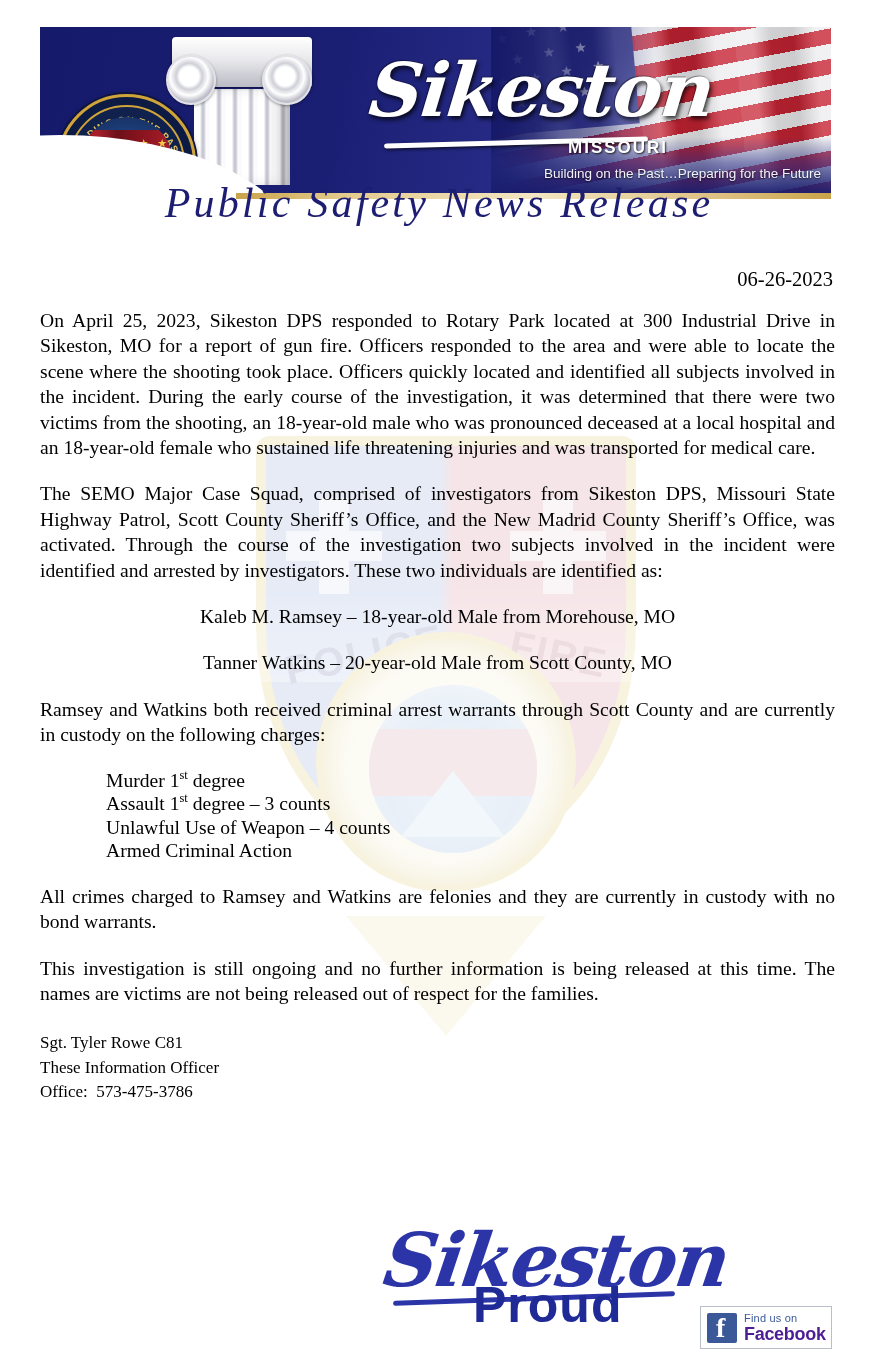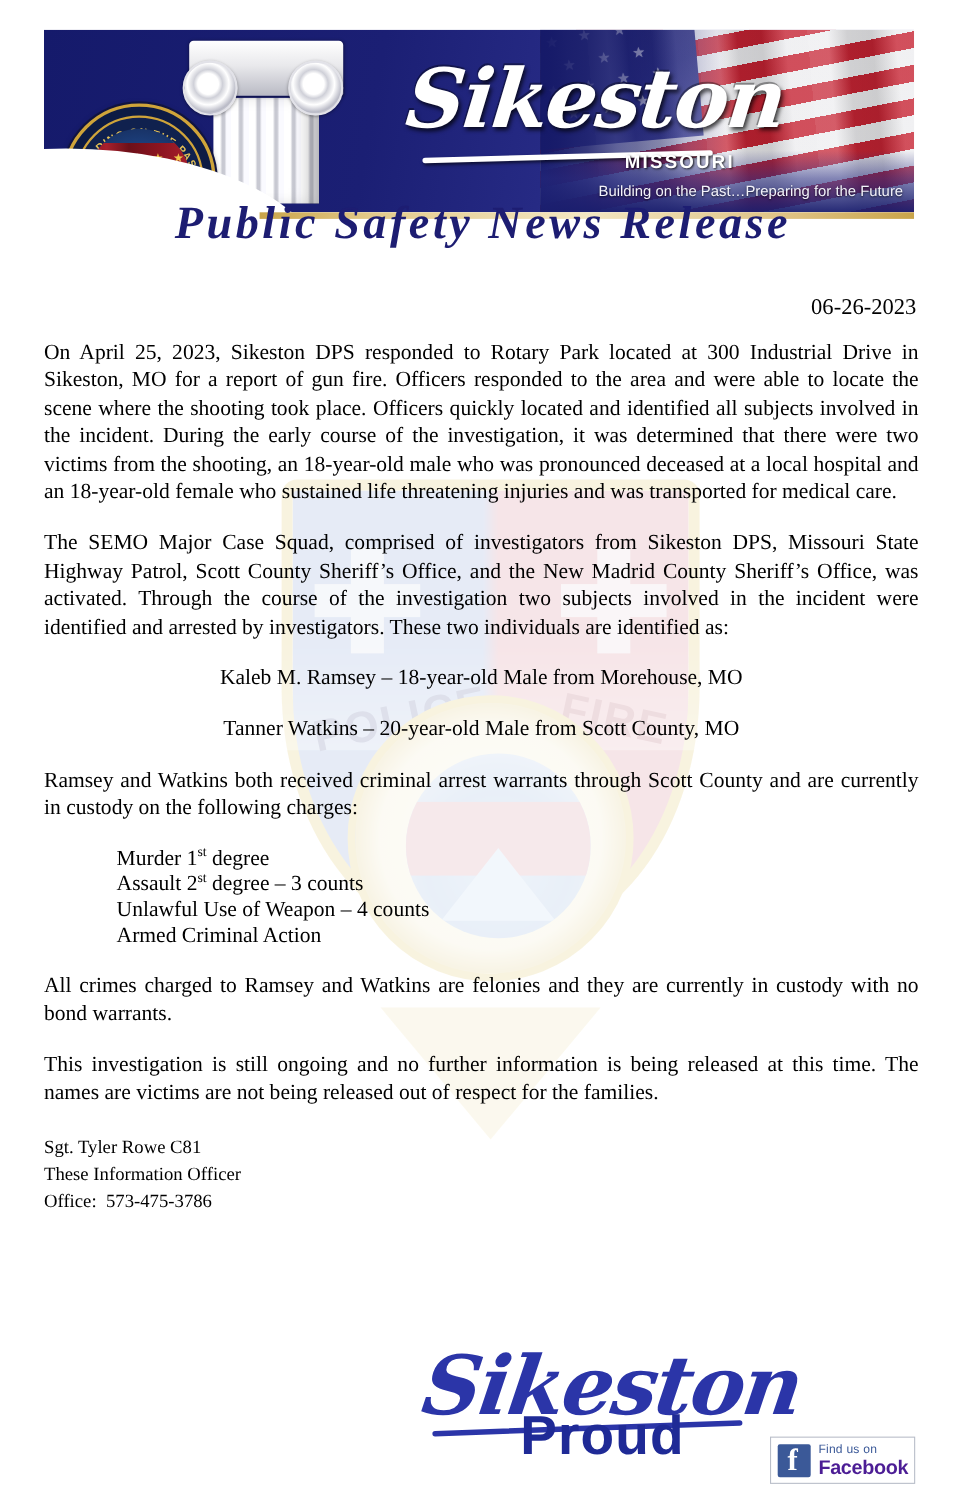--- a/index.html
+++ b/index.html
@@ -293,21 +293,21 @@
     background: linear-gradient(90deg, #c9a44a 0%, #e4cb8d 18%, #f3e6c2 50%, #ddc080 82%, #c9a44a 100%);
   }
 
   #headline {
     position: absolute;
     left: 0; right: 0;
     top: 178px;
     text-align: center;
     font-family: "Liberation Serif", "DejaVu Serif", serif;
     font-style: italic;
-    font-weight: bold;
+    font-weight: normal;
     font-size: 42px;
     line-height: 50px;
     letter-spacing: 3.2px;
     color: #1d1d72;
     white-space: nowrap;
   }
 
   
   #watermark {
     position: absolute;
@@ -644,21 +644,21 @@
     <p>The SEMO Major Case Squad, comprised of investigators from Sikeston DPS, Missouri State Highway Patrol, Scott County Sheriff’s Office, and the New Madrid County Sheriff’s Office, was activated.  Through the course of the investigation two subjects involved in the incident were identified and arrested by investigators.  These two individuals are identified as:</p>
     <p class="nojust">Kaleb M. Ramsey – 18-year-old Male from Morehouse, MO</p>
     <p class="nojust">Tanner Watkins – 20-year-old Male from Scott County, MO</p>
     <p>Ramsey and Watkins both received criminal arrest warrants through Scott County and are currently in custody on the following charges:</p>
 
     <ul class="charges">
       <li>
         <span>Murder 1</span><sup>st</sup><span> degree</span>
       </li>
       <li>
-        <span>Assault 2</span><sup>st</sup><span> degree – 3 counts</span>
+        <span>Assault 1</span><sup>st</sup><span> degree – 3 counts</span>
       </li>
       <li>
         <span>Unlawful Use of Weapon – 4 counts</span><sup></sup><span></span>
       </li>
       <li>
         <span>Armed Criminal Action</span><sup></sup><span></span>
       </li>
     </ul>
 
     <p>All crimes charged to Ramsey and Watkins are felonies and they are currently in custody with no bond warrants.</p>

